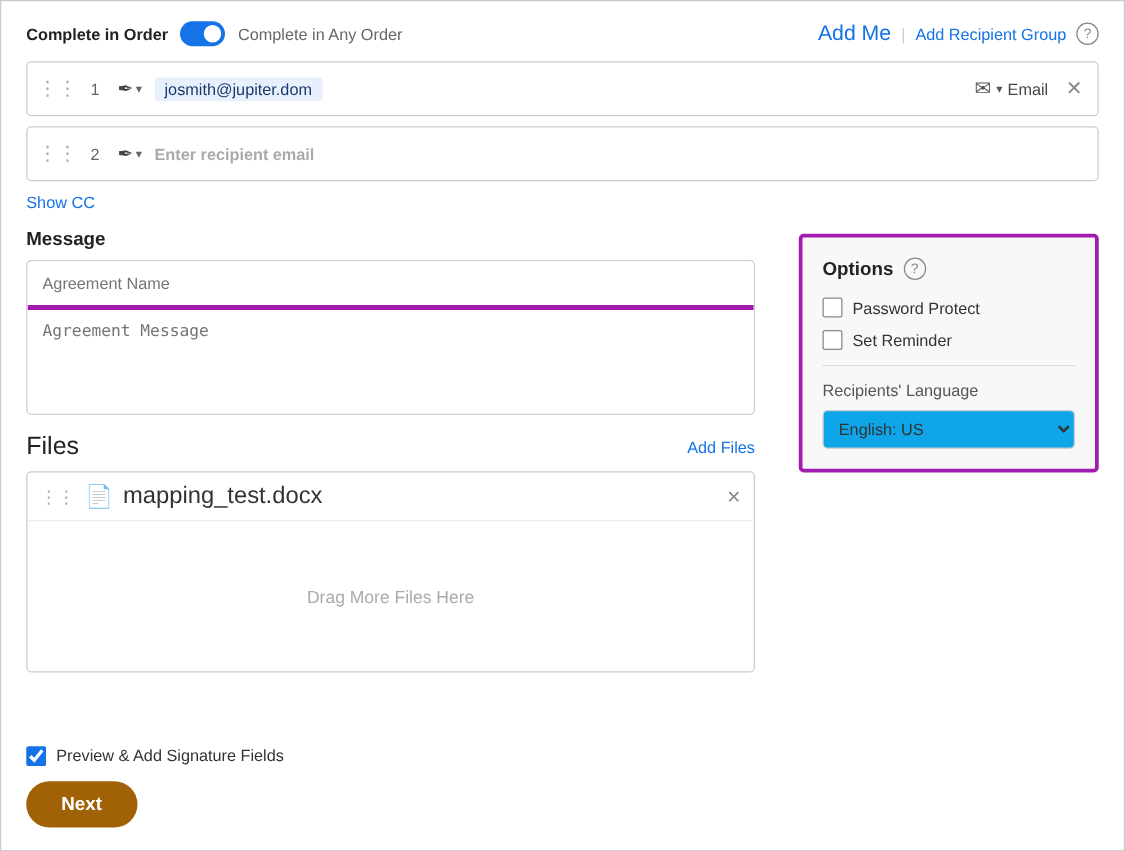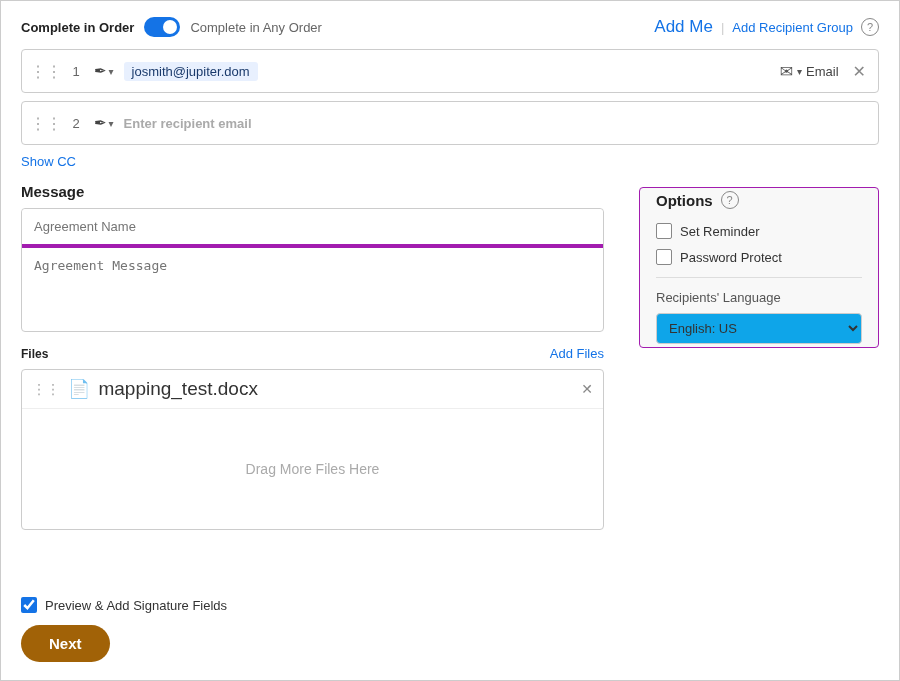--- a/index.html
+++ b/index.html
@@ -245,22 +245,22 @@
 
     
     .files-header {
       display: flex;
       align-items: center;
       justify-content: space-between;
       margin-bottom: 8px;
       width: 583px;
     }
     .files-title {
-      font-size: 12px;
-      font-weight: 700;
+      font-size: 20px;
+      font-weight: 400;
       color: #222;
     }
     .add-files-link {
       color: #1473e6;
       font-size: 13px;
       cursor: pointer;
     }
     .files-area {
       border: 1px solid #ccc;
       border-radius: 4px;
@@ -303,23 +303,23 @@
       font-size: 14px;
     }
 
     
     .options-panel {
       position: absolute;
       top: 186px;
       right: 20px;
       width: 240px;
       background: #f8f8f8;
-      border: 1px solid #a21caf;
+      border: 3px solid #a21caf;
       border-radius: 4px;
-      padding: 3px 16px;
+      padding: 16px 16px;
     }
     .options-header {
       display: flex;
       align-items: center;
       gap: 8px;
       margin-bottom: 14px;
     }
     .options-title {
       font-size: 15px;
       font-weight: 700;
@@ -373,21 +373,21 @@
       padding: 6px 8px;
       border: 1px solid #ccc;
       border-radius: 4px;
       font-size: 13px;
       color: #333;
       background: #0ea5e9;
       cursor: pointer;
     }
     .preview-checkbox-row {
       display: flex;
-      align-items: center;
+      align-items: flex-start;
       gap: 8px;
       margin-bottom: 12px;
     }
     .preview-checkbox {
       width: 16px;
       height: 16px;
       accent-color: #1473e6;
     }
     .preview-label {
       font-size: 13px;
@@ -494,25 +494,25 @@
   </div>
 
   
   <div class="options-panel">
     <div class="options-header">
       <span class="options-title">Options</span>
       <div class="options-help-icon">?</div>
     </div>
     <div class="option-item">
       <div class="option-checkbox"></div>
-      <span class="option-label">Set Reminder</span>
+      <span class="option-label">Password Protect</span>
     </div>
     <div class="option-item">
       <div class="option-checkbox"></div>
-      <span class="option-label">Password Protect</span>
+      <span class="option-label">Set Reminder</span>
     </div>
     <hr class="options-divider">
     <div class="recipients-lang-label">Recipients' Language</div>
     <select class="lang-select">
       <option>English: US</option>
       <option>English: UK</option>
       <option>French</option>
       <option>German</option>
       <option>Spanish</option>
     </select>

